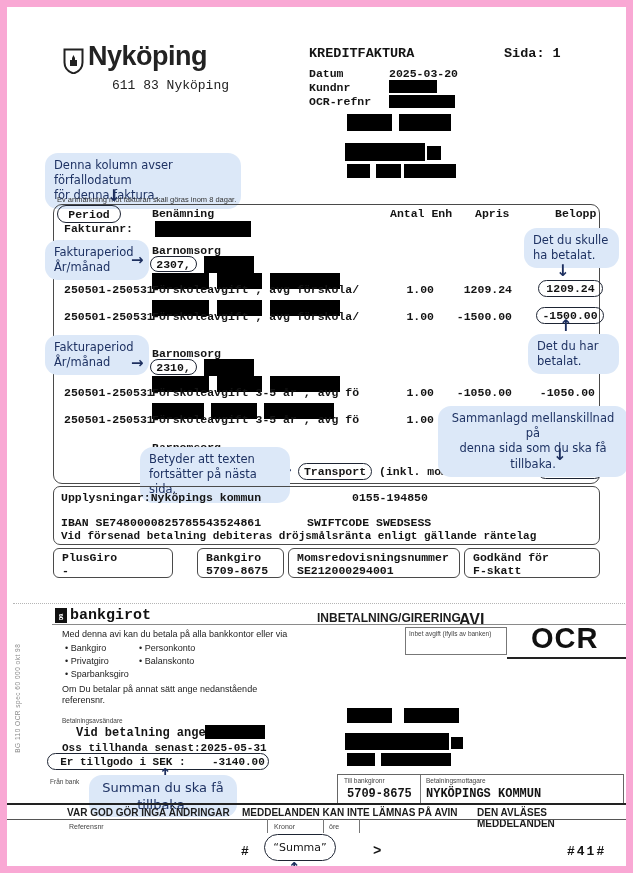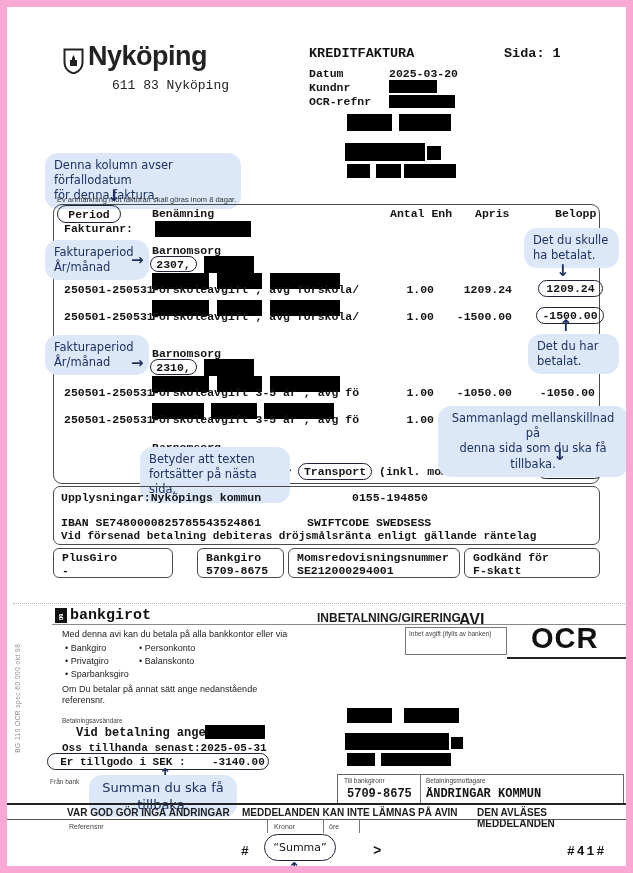--- a/index.html
+++ b/index.html
@@ -244,21 +244,21 @@
   </div>
   <div class="arrow" style="left:152px;top:760px;font-size:15px">↑</div>
   <div class="tiny" style="left:43px;top:771px">Från bank</div>
   <div class="bubble" style="left:82px;top:768px;width:148px;padding:4px 8px;font-size:13px;text-align:center">Summan du ska få tillbaka.</div>
 
   <div class="abs" style="left:330px;top:767px;width:287px;height:30px;border:1px solid #666">
     <div class="vline" style="left:82px;top:0;height:30px"></div>
     <div class="tiny" style="left:6px;top:2px">Till bankgironr</div>
     <div class="tiny" style="left:88px;top:2px">Betalningsmottagare</div>
     <div class="mono" style="left:9px;top:13px;font-size:12px">5709-8675</div>
-    <div class="mono" style="left:88px;top:13px;font-size:12px">ÄNDRINGAR KOMMUN</div>
+    <div class="mono" style="left:88px;top:13px;font-size:12px">NYKÖPINGS KOMMUN</div>
   </div>
 
   <div class="hline" style="left:0;top:796px;width:633px;height:2px"></div>
   <div class="sansb" style="left:60px;top:800px;font-size:10px">VAR GOD GÖR INGA ÄNDRINGAR</div>
   <div class="sansb" style="left:235px;top:800px;font-size:10px">MEDDELANDEN KAN INTE LÄMNAS PÅ AVIN</div>
   <div class="sansb" style="left:470px;top:800px;font-size:10px">DEN AVLÄSES MEDDELANDEN</div>
   <div class="hline" style="left:0;top:812px;width:633px;height:1px;background:#555"></div>
 
   <div class="tiny" style="left:62px;top:816px;font-size:7px">Referensnr</div>
   <div class="tiny" style="left:267px;top:816px;font-size:7px">Kronor</div>

